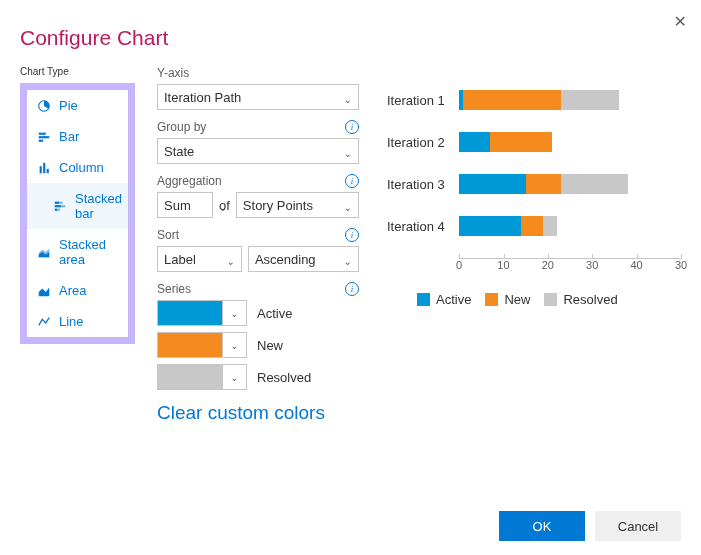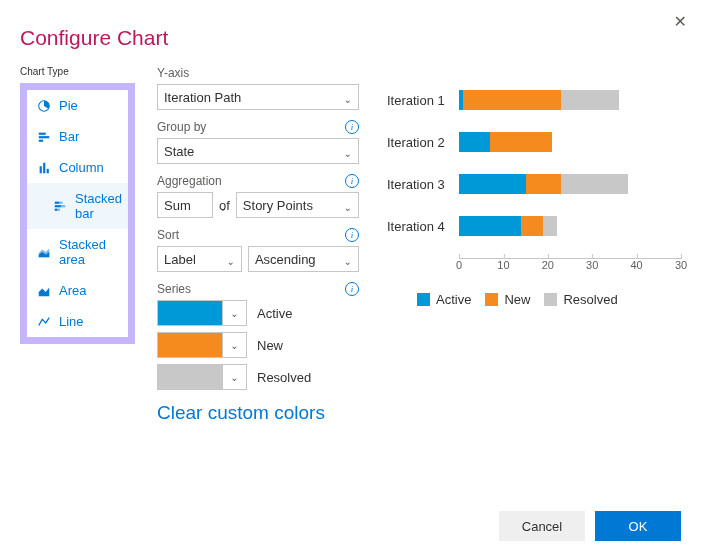--- a/index.html
+++ b/index.html
@@ -416,15 +416,15 @@
         </div>
         <div class="legend-item">
           <div class="legend-sw" style="background: rgb(200, 200, 200);"></div>
           <span>Resolved</span>
         </div>
       </div>
   </div>
 </div>
 
 <div class="footer">
+  <button class="btn btn-primary">OK</button>
   <button class="btn btn-default">Cancel</button>
-  <button class="btn btn-primary">OK</button>
 </div>
 
 </body></html>

